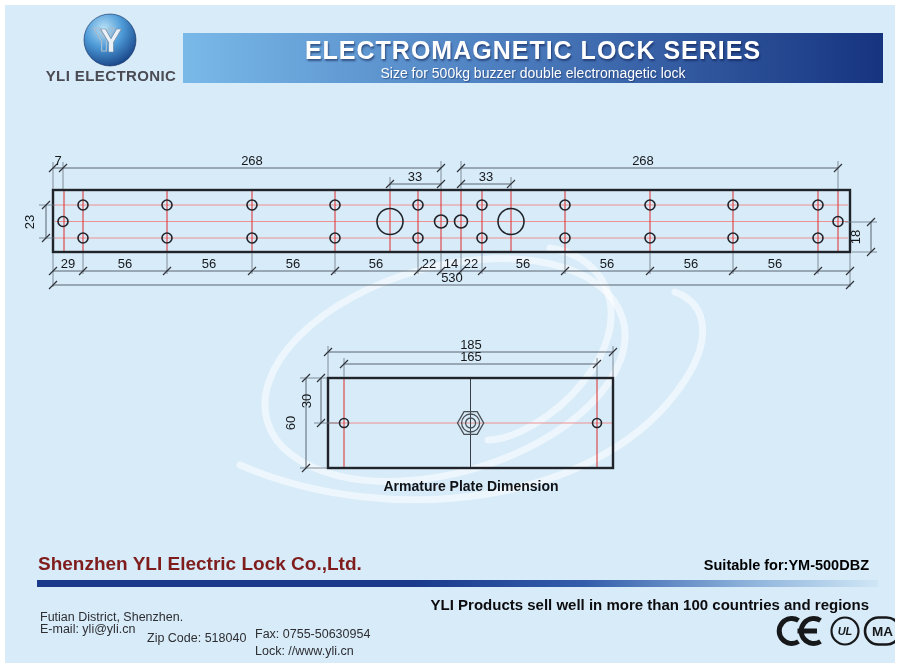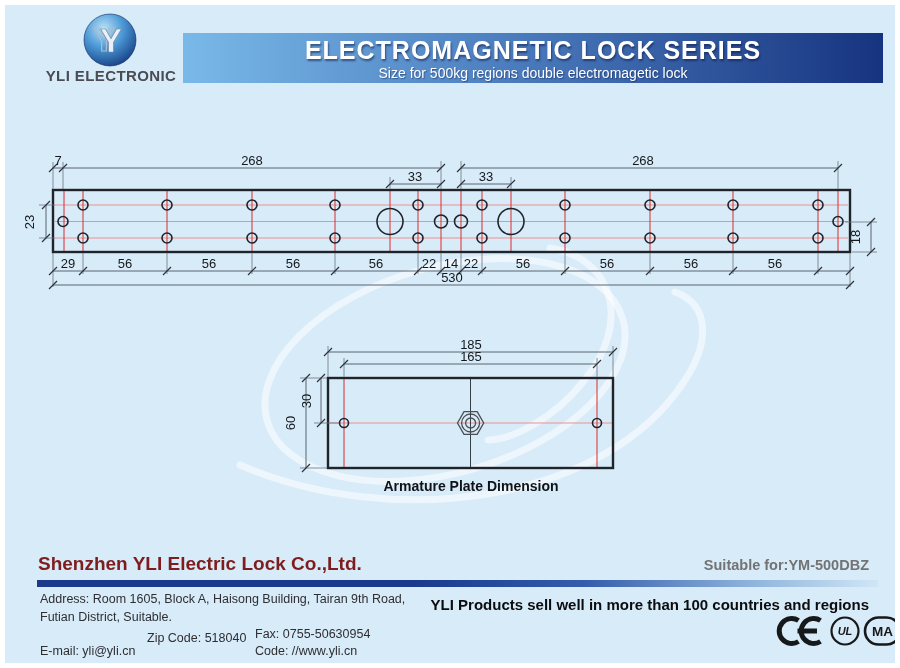--- a/index.html
+++ b/index.html
@@ -28,21 +28,21 @@
   .redv{stroke:#dd2d2d;stroke-width:1;fill:none;}
   .redh{stroke:#ef9090;stroke-width:1;fill:none;}
   .hole{fill:none;stroke:#20242a;stroke-width:1.6;}
   .hex{fill:none;stroke:#4a4f56;stroke-width:1.3;}
   .cline{stroke:#3a3f46;stroke-width:1;fill:none;}
   .dimtext{font:13px "Liberation Sans",sans-serif;fill:#16181c;text-anchor:middle;}
   .captiontext{font:bold 14px "Liberation Sans",sans-serif;fill:#101216;text-anchor:middle;}
   .wm{stroke:#ffffff;opacity:.55;stroke-width:7;fill:none;stroke-linecap:round;}
   
   .f-company{left:33px;top:548px;font-size:19px;font-weight:bold;color:#7f1d1d;}
-  .f-suitable{right:26px;top:552px;font-size:14.5px;font-weight:bold;color:#737373;}
+  .f-suitable{right:26px;top:552px;font-size:14.5px;font-weight:bold;color:#000000;}
   .f-bar{left:32px;top:575px;width:841px;height:7px;
     background:linear-gradient(90deg,#1b3a8c 0%,#1b3a8c 45%,#335dab 65%,#8fb4dc 85%,#cfe6f5 100%);}
   .f-line{font-size:12.5px;color:#2e2e33;}
   .f-slogan{right:26px;top:591px;font-size:15px;font-weight:bold;color:#0c0c0e;text-align:center;}
   .certs{left:748px;top:609px;width:150px;height:36px;}
   .cert-stroke{fill:none;stroke:#17181a;}
   .cert-text{font-family:"Liberation Sans",sans-serif;fill:#17181a;text-anchor:middle;}
 </style>
 </head>
 <body>
@@ -64,21 +64,21 @@
       </radialGradient>
     </defs>
     <circle cx="41" cy="29" r="26" fill="url(#sph)" stroke="#0e2a5e" stroke-width="0.6"></circle>
     <text x="35" y="40" text-anchor="middle" font-size="33" font-weight="bold" fill="none" stroke="#a9bccf" stroke-width="1.2" font-family="Liberation Sans, sans-serif">Y</text>
     <text x="42" y="41" text-anchor="middle" font-size="33" font-weight="bold" fill="#e9f0f7" stroke="#6e849c" stroke-width="0.6" font-family="Liberation Sans, sans-serif">Y</text>
   </svg>
   <div class="abs logo-company">YLI ELECTRONIC</div>
 
   <div class="abs banner">
     <div class="banner-title" style="padding-top:2px;">ELECTROMAGNETIC LOCK SERIES</div>
-    <div class="banner-sub">Size for 500kg regions double electromagetic lock</div>
+    <div class="banner-sub">Size for 500kg buzzer double electromagetic lock</div>
   </div>
 
   <svg class="abs draw-svg" viewBox="0 0 890 658">
 
     <g>
 
       <path class="redh" d="M50 200 H843 M50 216.5 H843 M50 233 H843"></path>
       <path class="redv" d="M59 186 V246 M78 186 V246 M162 186 V246 M247 186 V246 M330 186 V246 M385 186 V246 M413 186 V246 M436 186 V246 M456 186 V246 M477 186 V246 M506 186 V246 M560 186 V246 M645 186 V246 M728 186 V246 M813 186 V246 M833 186 V246"></path>
 
       <rect class="outline" x="48" y="185" width="797" height="62"></rect>
@@ -169,26 +169,25 @@
       <text class="dimtext" x="290" y="418" transform="rotate(-90 290 418)">60</text>
       <text class="dimtext" x="306" y="396" transform="rotate(-90 306 396)">30</text>
       <text class="captiontext" x="466" y="486">Armature Plate Dimension</text>
     </g>
   </svg>
 
   <div class="abs f-company">Shenzhen YLI Electric Lock Co.,Ltd.</div>
   <div class="abs f-suitable">Suitable for:YM-500DBZ</div>
   <div class="abs f-bar"></div>
 
-  <div class="abs f-line" style="left:35px;top:587px;">Address: Room 1605, Block A, Haisong Building, Tairan 9th Road,</div>
-  <div class="abs f-line" style="left:35px;top:605px;">Futian District, Suitable.</div>
+  <div class="abs f-line" style="left:35px;top:605px;">Futian District, Shenzhen.</div>
   <div class="abs f-line" style="left:250px;top:622px;">Fax: 0755-50630954</div>
-  <div class="abs f-line" style="left:35px;top:639px;">E-mail: yli@yli.cn</div>
+  <div class="abs f-line" style="left:35px;top:617px;">E-mail: yli@yli.cn</div>
   <div class="abs f-line" style="left:142px;top:626px;">Zip Code: 518040</div>
-  <div class="abs f-line" style="left:250px;top:639px;">Code: //www.yli.cn</div>
+  <div class="abs f-line" style="left:250px;top:639px;">Lock: //www.yli.cn</div>
 
   <div class="abs f-slogan">YLI Products sell well in more than 100 countries and regions</div>
 
   <svg class="abs certs" viewBox="0 0 150 36">
     <g>
       <path class="cert-stroke" stroke-width="5" d="M 45.5 6.5 A 12.5 12.5 0 1 0 45.5 27.5"></path>
       <path class="cert-stroke" stroke-width="5" d="M 67.5 6.5 A 12.5 12.5 0 1 0 67.5 27.5 M 44.5 17 H 64"></path>
     </g>
     <g>
       <circle class="cert-stroke" stroke-width="2.2" cx="92" cy="17" r="13.5"></circle>

